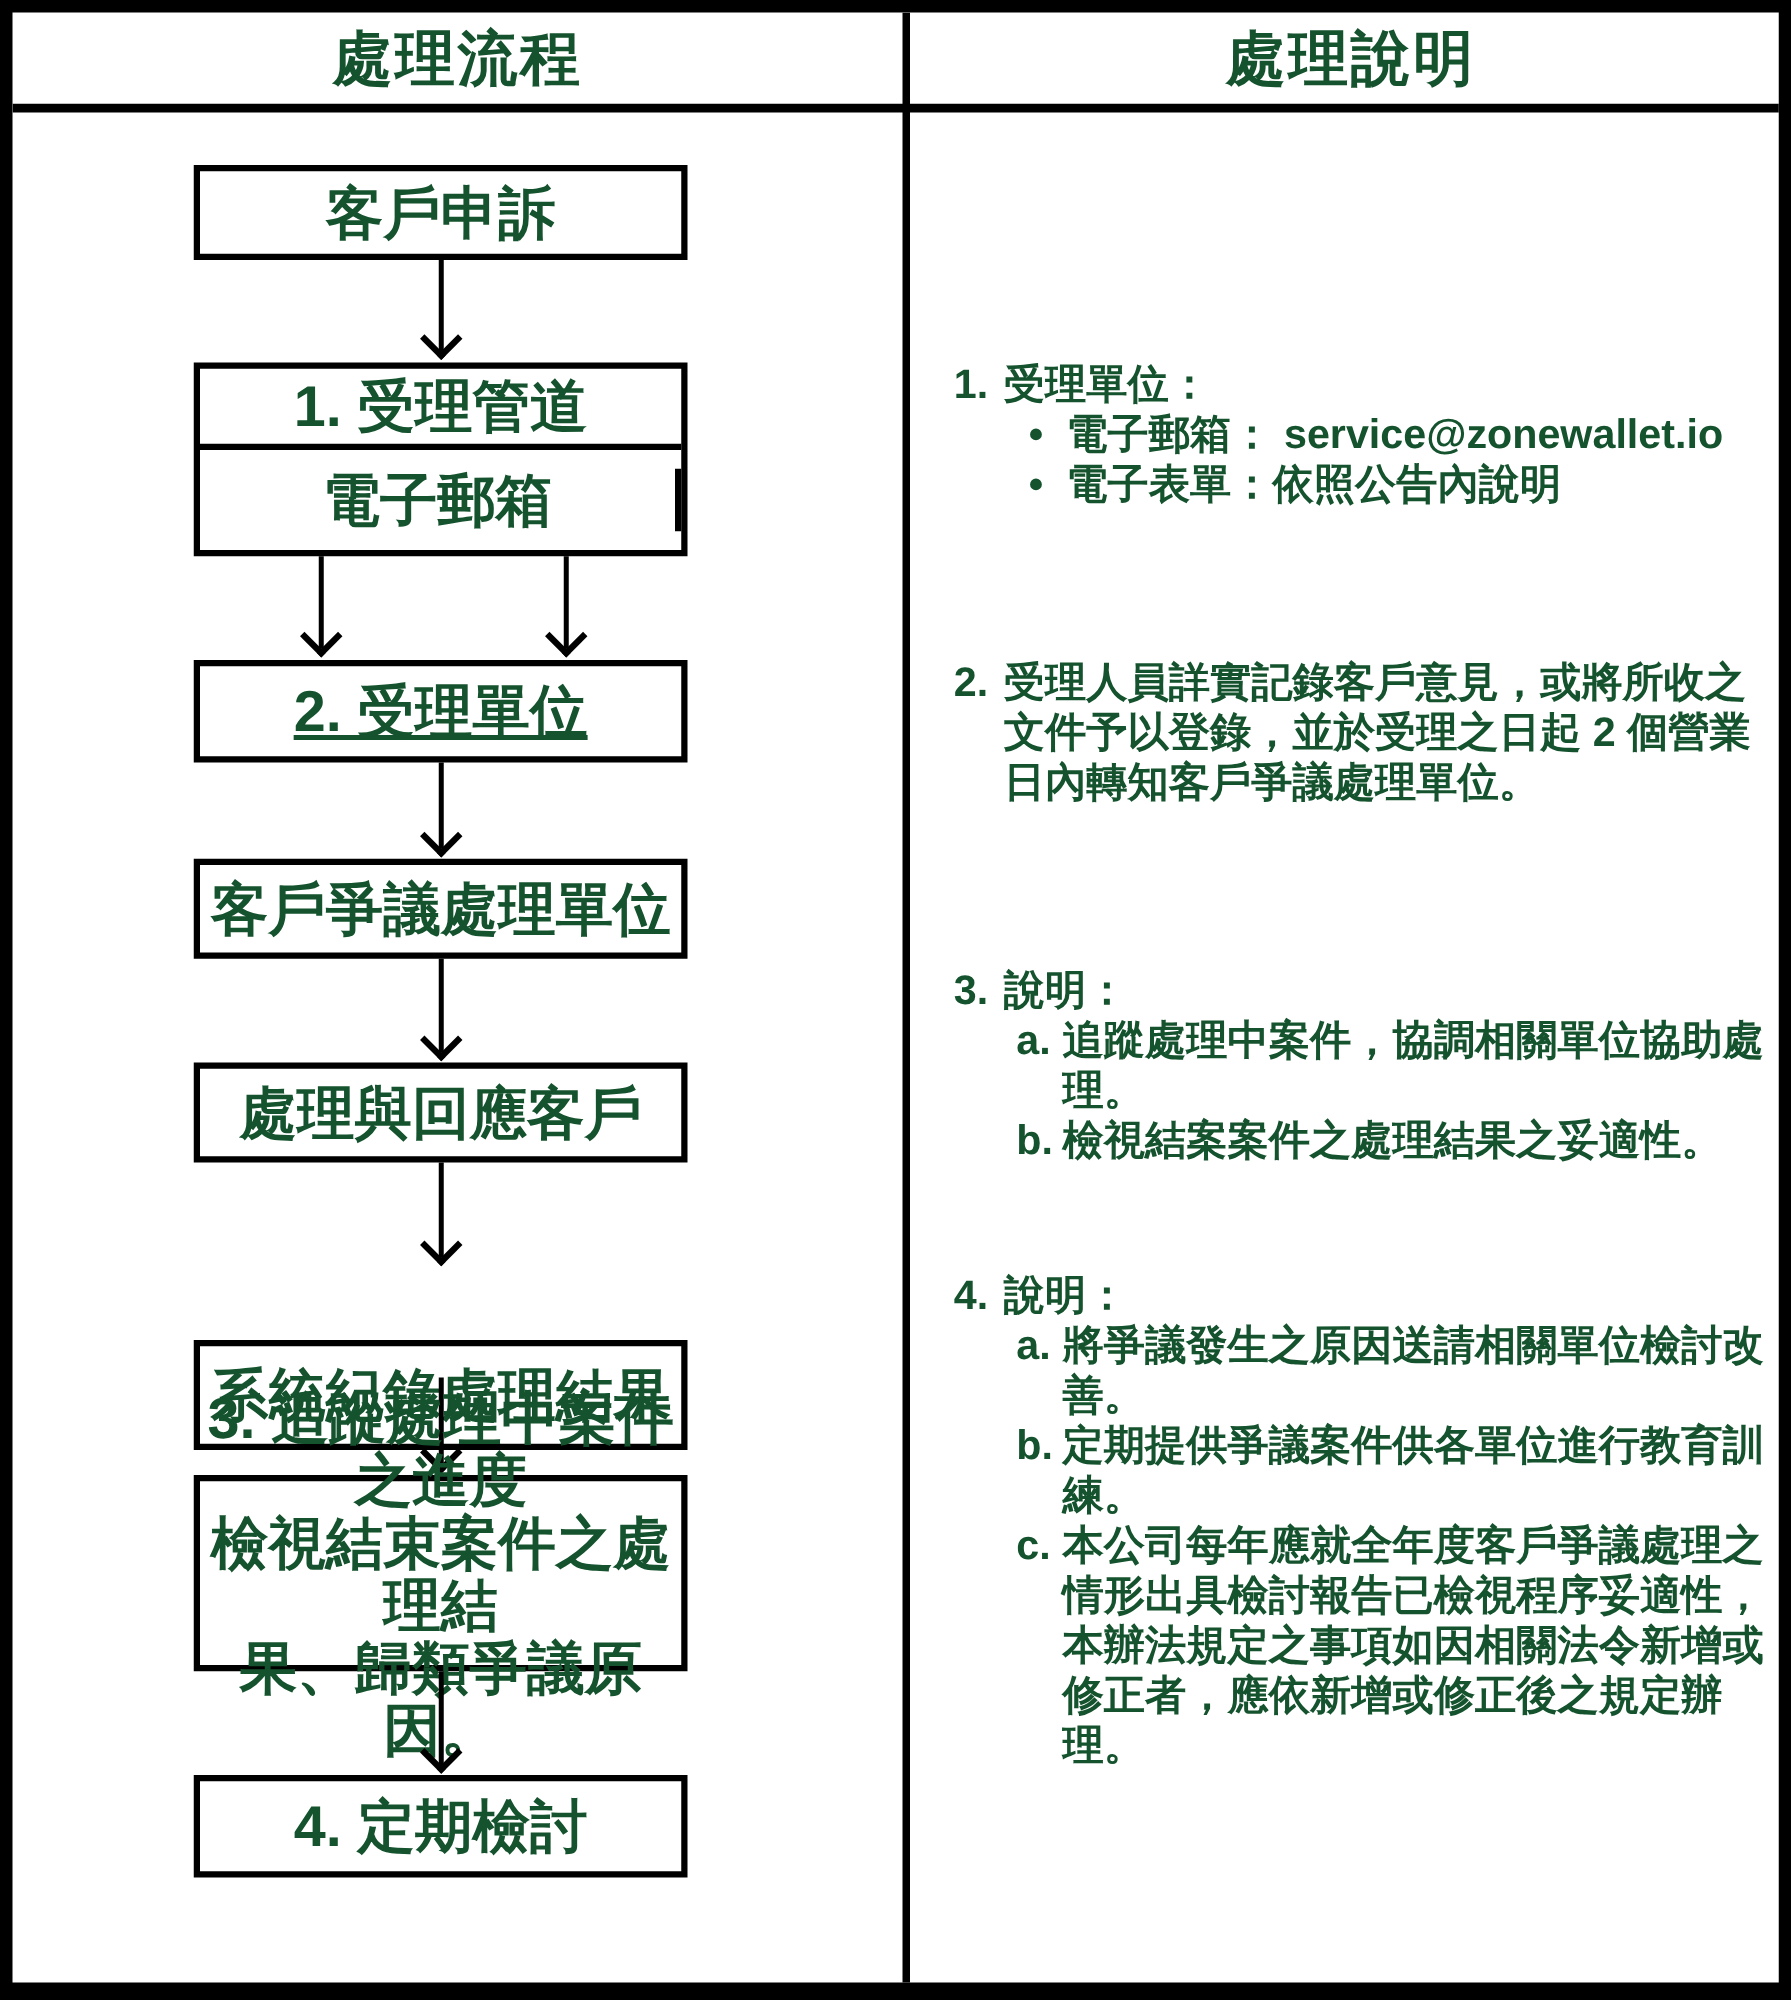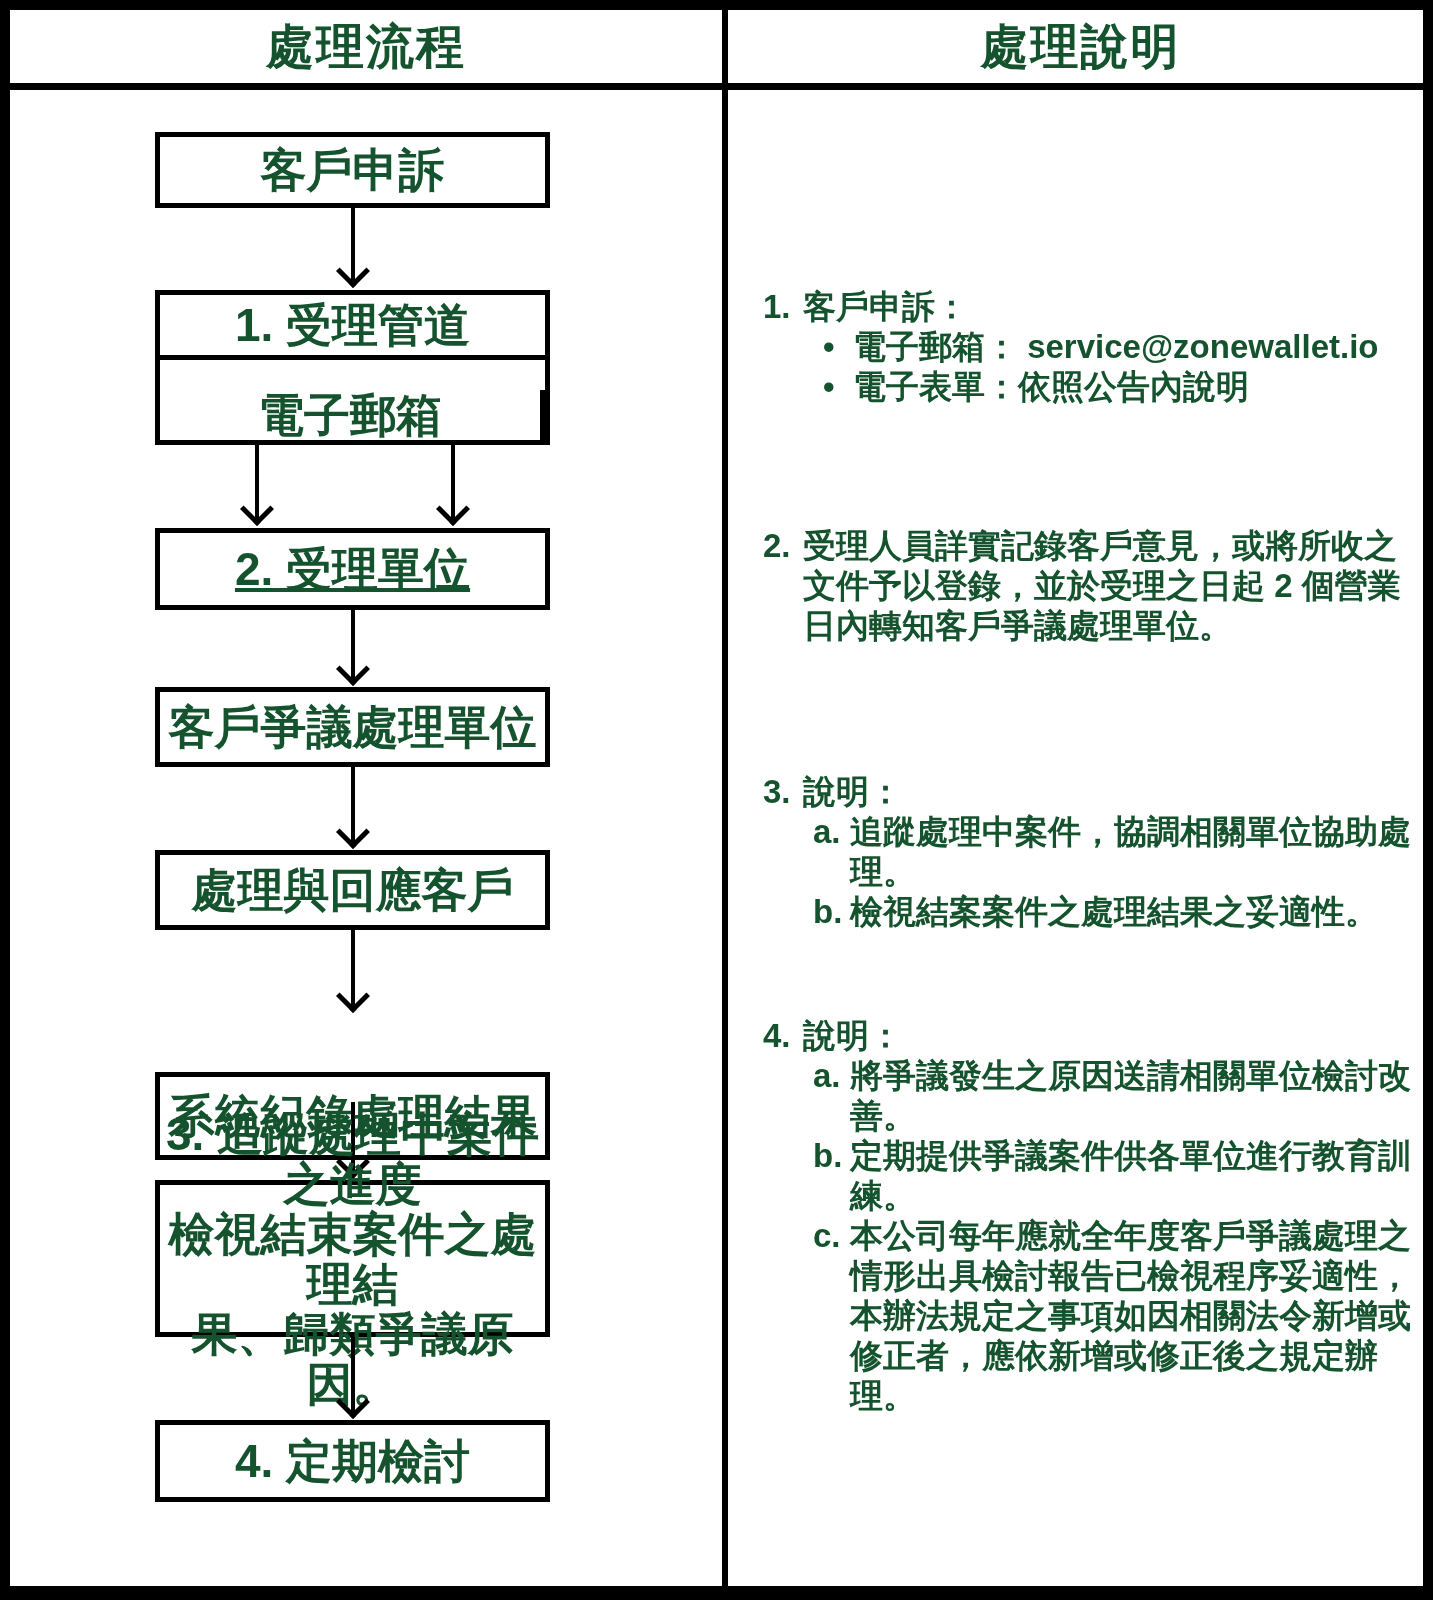--- a/index.html
+++ b/index.html
@@ -32,21 +32,21 @@
   .fbox {
     position:absolute; left:145px; width:395px;
     border:5px solid #000; background:#fff;
     display:flex; align-items:center; justify-content:center;
     font-size:46px; text-align:center; line-height:50px;
   }
   .multiline { white-space:pre-line; }
 
   .bgrid { flex-direction:column; align-items:stretch; justify-content:flex-start; padding:0; }
   .btop  { height:65px; border-bottom:5px solid #000; display:flex; align-items:center; justify-content:center; }
-  .brow2 { flex:1; display:flex; align-items:flex-end; }
+  .brow2 { flex:1; display:flex; align-items:center; }
   .bcell { flex:1; display:flex; align-items:center; justify-content:center; }
   .bcell.first { border-right:5px solid #000; }
 
   
   .arrow { position:absolute; width:40px; }
   .arrow::before {
     content:""; position:absolute; left:18px; top:0; bottom:8px; width:4px; background:#000;
   }
   .arrow::after {
     content:""; position:absolute; left:8px; bottom:6px;
@@ -112,21 +112,21 @@
 果、歸類爭議原因。</div>
 
   <div class="arrow" style="left:323px; top:1327px; height:83px;"></div>
 
   <div class="fbox" style="top:1410px; height:82px;">4. 定期檢討</div>
 
   <div class="note" style="top:277px;">
     <div class="nrow">
       <span class="nnum">1.</span>
       <div class="ntext">
-        <div>客戶申訴：</div>
+        <div>受理單位：</div>
         <div class="brow">
           <span class="nbullet">•</span>
           <span class="stext">電子郵箱： service@zonewallet.io</span>
         </div>
         <div class="brow">
           <span class="nbullet">•</span>
           <span class="stext">電子表單：依照公告內說明</span>
         </div>
       </div>
     </div>

